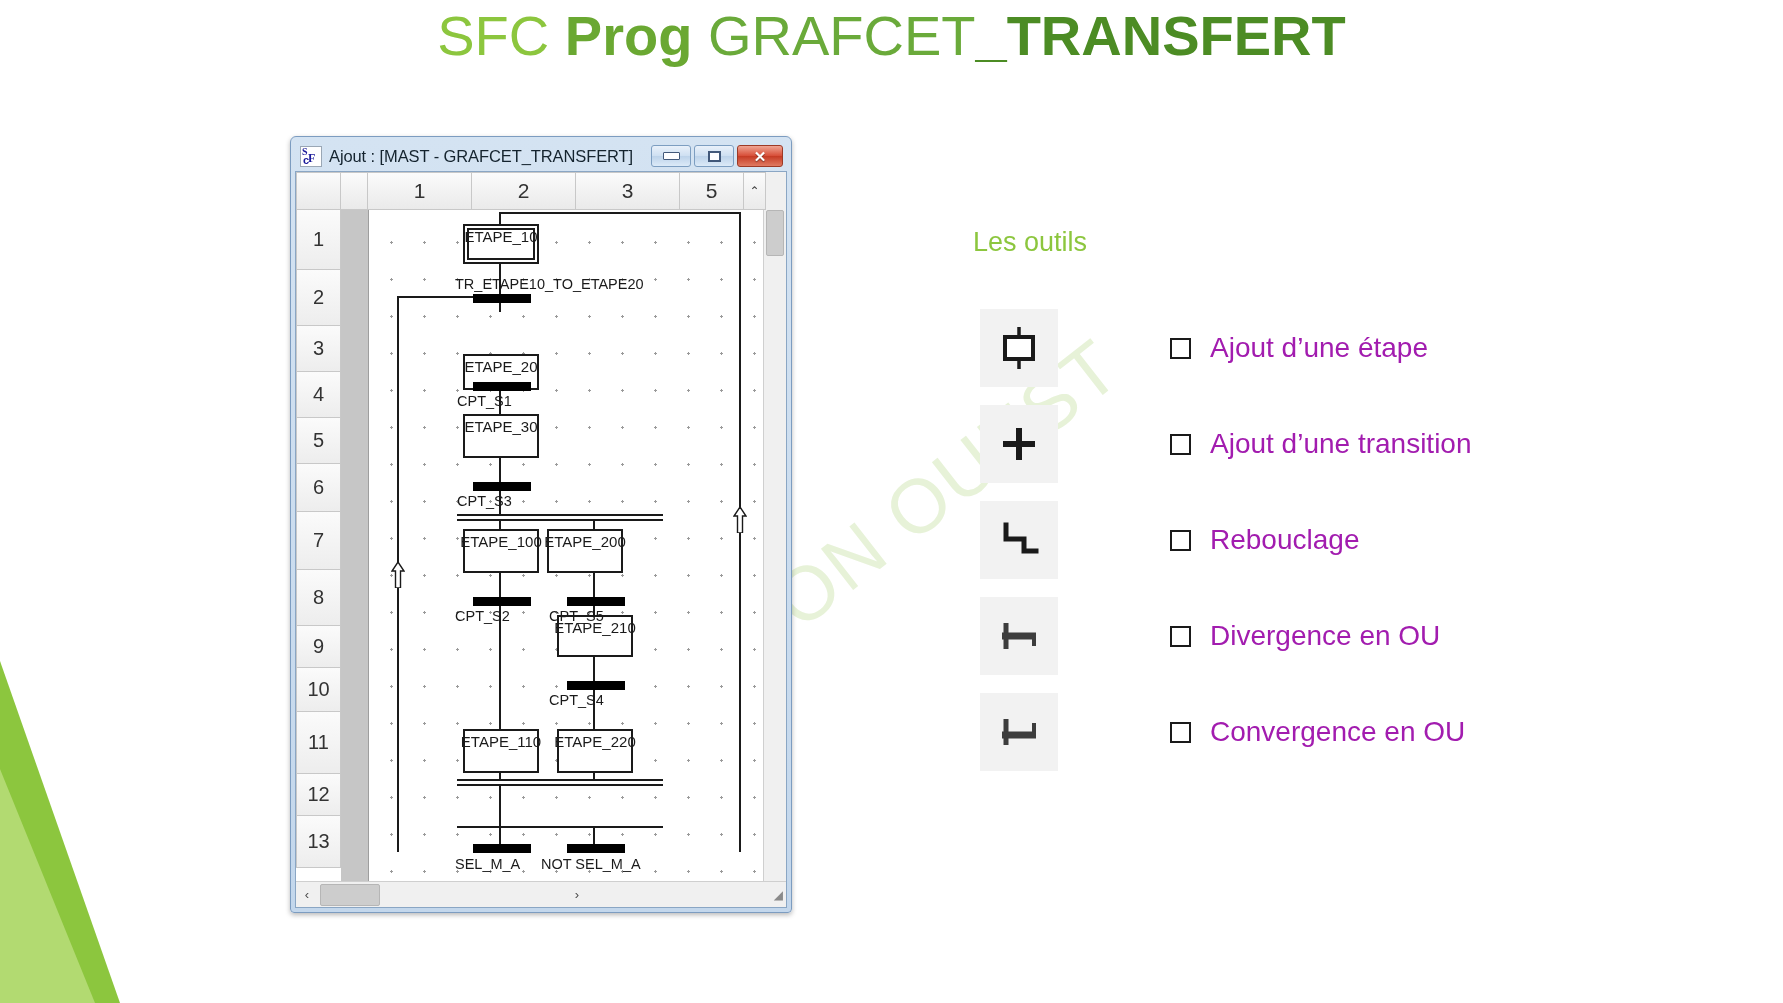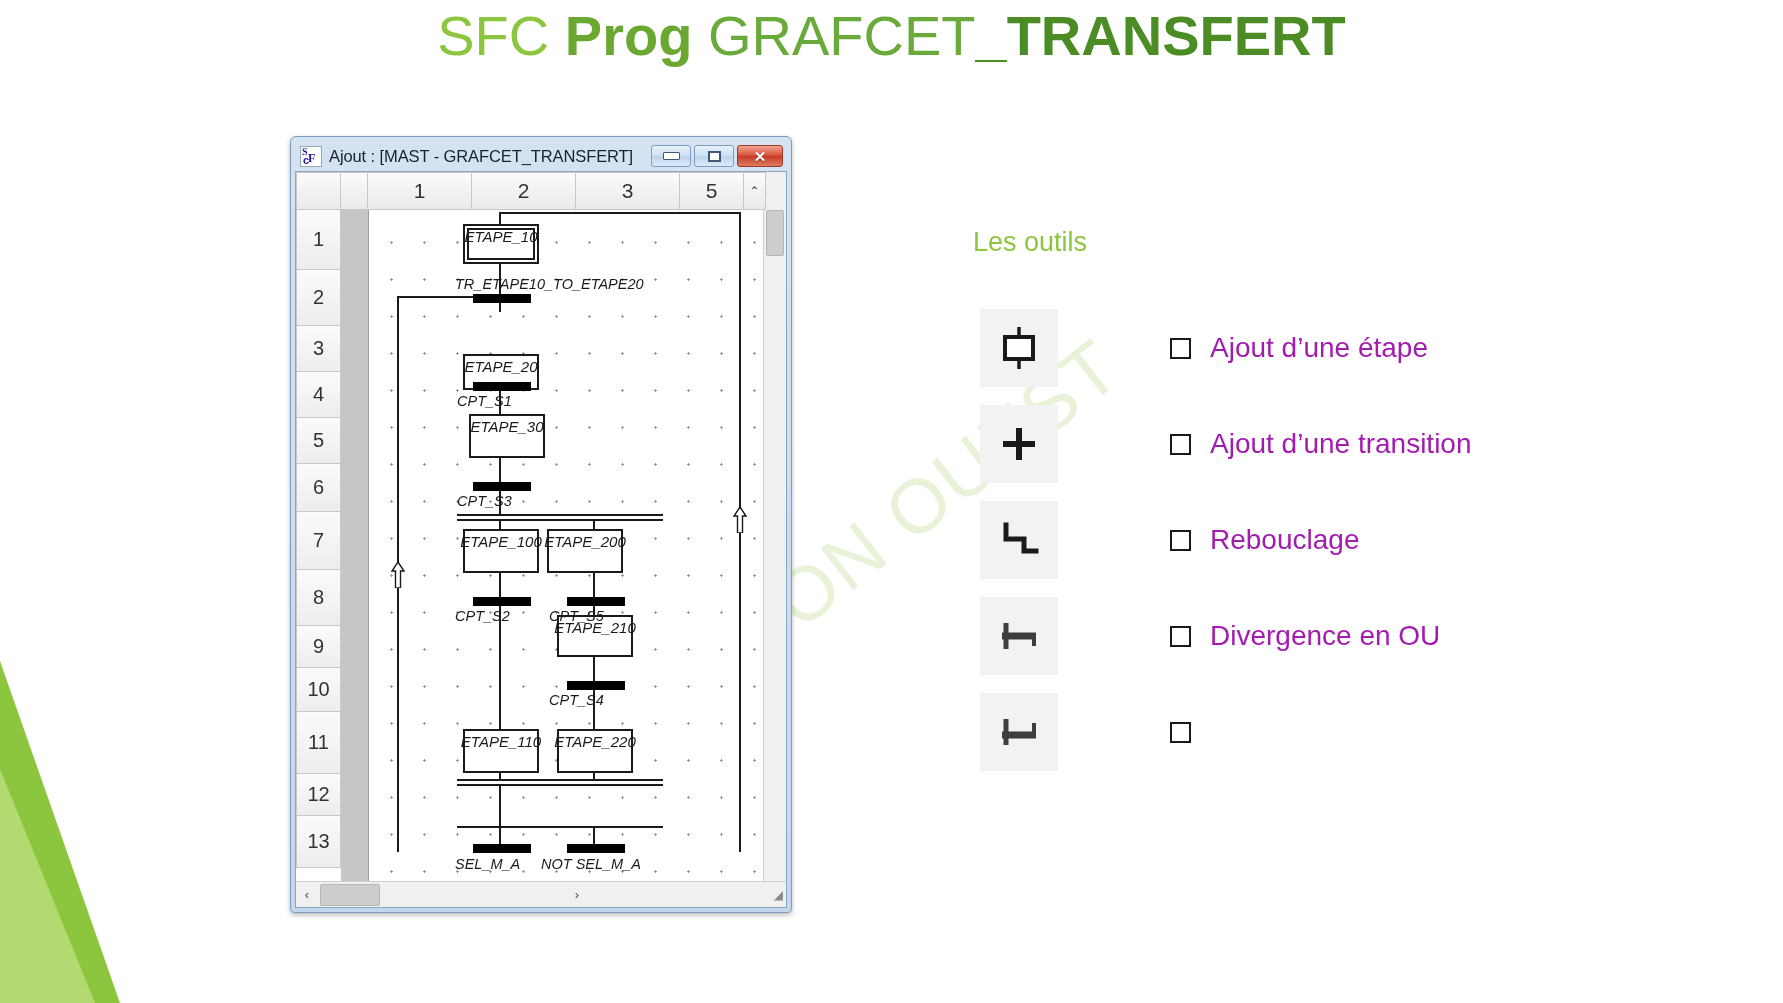--- a/index.html
+++ b/index.html
@@ -181,21 +181,20 @@
   .gutter {
     width: 27px; flex: 0 0 27px;
     background: #c6c6c6;
     border-right: 1px solid #9e9e9e;
   }
   .canvas {
     position: relative;
     flex: 1 1 auto;
     background: #ffffff;
     overflow: hidden;
-    font-style: italic;
   }
   .vscroll {
     width: 22px; flex: 0 0 22px;
     background: #f0f0f0;
     border-left: 1px solid #cfcfcf;
     position: relative;
   }
   .vthumb {
     position: absolute;
     top: 0; left: 2px; right: 2px;
@@ -389,21 +388,21 @@
           <div class="tlabel" style="left:86px; top:66px;">TR_ETAPE10_TO_ETAPE20</div>
           <div class="trans" style="left:104px; top:84px; width:58px;"></div>
 
           <div class="vline" style="left:130px; top:88px; height:14px;"></div>
           <div class="step" style="left:94px; top:108px; width:76px; height:36px;margin-top:36px;">ETAPE_20</div>
           <div class="vline" style="left:130px; top:146px; height:30px;"></div>
           <div class="trans" style="left:104px; top:172px; width:58px;"></div>
           <div class="tlabel" style="left:88px; top:183px;">CPT_S1</div>
 
           <div class="vline" style="left:130px; top:178px; height:26px;"></div>
-          <div class="step" style="left:100px; top:204px; width:76px; height:44px;">ETAPE_30</div>
+          <div class="step" style="left:94px; top:204px; width:76px; height:44px;">ETAPE_30</div>
           <div class="vline" style="left:130px; top:248px; height:28px;"></div>
           <div class="trans" style="left:104px; top:272px; width:58px;"></div>
           <div class="tlabel" style="left:88px; top:283px;">CPT_S3</div>
 
           <div class="vline" style="left:130px; top:276px; height:30px;"></div>
           <div class="dbl" style="left:88px; top:304px; width:206px;"></div>
           <div class="dbl" style="left:88px; top:309px; width:206px;"></div>
 
           <div class="vline" style="left:130px; top:309px; height:10px;"></div>
           <div class="step" style="left:94px; top:319px; width:76px; height:44px;">ETAPE_100</div>
@@ -534,16 +533,17 @@
     <div class="litem">
       <span class="box-bullet"></span>
       <span>Rebouclage</span>
     </div>
     <div class="litem">
       <span class="box-bullet"></span>
       <span>Divergence en OU</span>
     </div>
     <div class="litem">
       <span class="box-bullet"></span>
+      <span>Convergence en OU</span>
     </div>
   </div>
 
 </div>
 
 </body></html>

